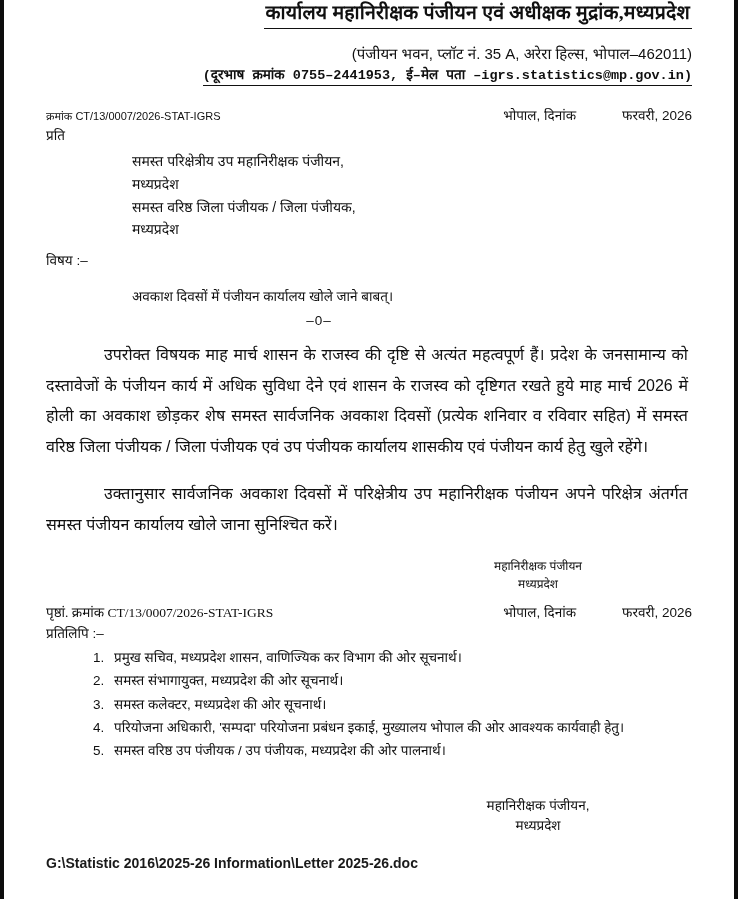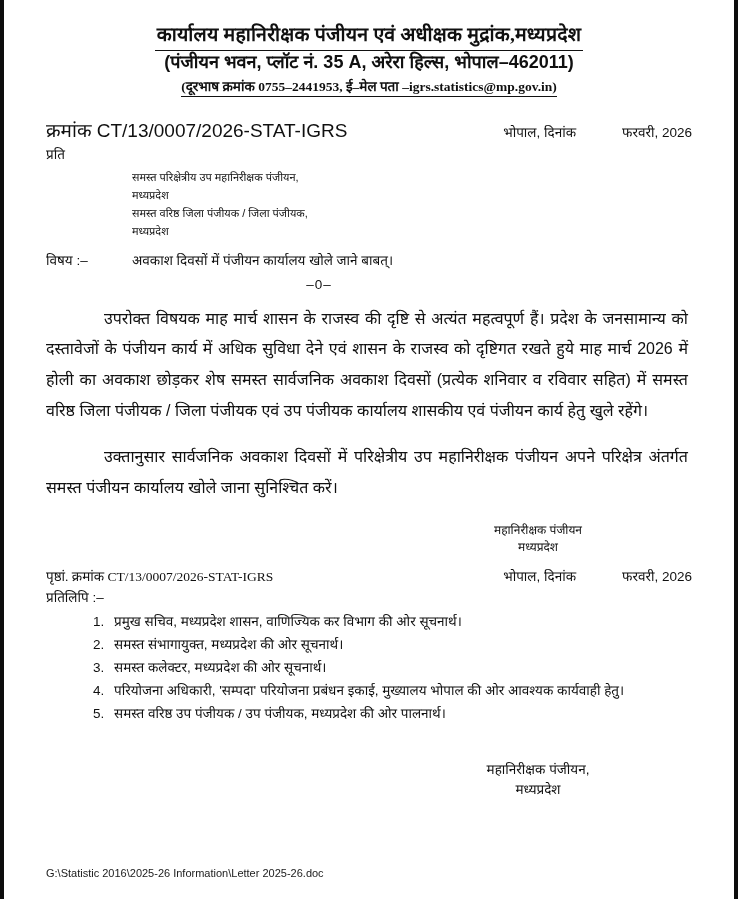--- a/index.html
+++ b/index.html
@@ -38,61 +38,60 @@
     right: 0;
     top: 0;
     bottom: 0;
     padding: 0 46px;
     box-sizing: border-box;
     color: #101010;
   }
 
   
   .letterhead {
-    text-align: center;
-    padding-top: 22px;
+    text-align: right;
   }
   .lh-title {
     font-family: "Liberation Serif", serif;
     font-size: 19.5px;
     font-weight: 700;
     letter-spacing: .2px;
     display: inline-block;
     border-bottom: 1.6px solid #111;
     padding: 0 2px 2px 2px;
     line-height: 1.35;
   }
   .lh-addr {
     font-family: "Liberation Sans", sans-serif;
-    font-size: 18px;
-    font-weight: 700;
-    margin-top: 0;
+    font-size: 15px;
+    font-weight: 400;
+    margin-top: 15px;
     line-height: 1.3;
   }
   .lh-contact {
-    font-family: Liberation Serif, serif;
+    font-family: Liberation Mono, monospace;
     font-size: 13.5px;
     font-weight: 700;
     margin-top: 3px;
     display: inline-block;
     border-bottom: 1.4px solid #111;
     padding-bottom: 1px;
     line-height: 1.3;
   }
 
   
   .ref-row {
     display: flex;
     align-items: baseline;
     margin-top: 20px;
     font-size: 13.5px;
   }
   .ref-no {
     font-family: "Liberation Sans", sans-serif;
-    font-size: 19px;
+    font-size: 11px;
     white-space: nowrap;
   }
   .place-date {
     margin-left: auto;
     display: flex;
     align-items: baseline;
     font-family: "Liberation Sans", sans-serif;
     font-size: 13.5px;
     white-space: nowrap;
   }
@@ -100,35 +99,35 @@
 
   .to-label {
     font-size: 13.5px;
     margin-top: 2px;
   }
 
   
   .recipients {
     margin-top: 6px;
     padding-left: 86px;
-    font-size: 11px;
+    font-size: 14px;
     line-height: 1.62;
   }
 
   
   .subject-row {
     display: flex;
     margin-top: 10px;
     font-size: 13.5px;
   }
   .subject-label {
     width: 86px;
     flex: 0 0 86px;
   }
-  .subject-text { flex: 1; }
+  .subject-text { flex: 1; margin-top: 36px; }
 
   .rule-zero {
     text-align: center;
     font-size: 13.5px;
     margin-top: 8px;
     padding-right: 100px;
     letter-spacing: 1px;
   }
 
   
@@ -199,24 +198,25 @@
     width: 200px;
     text-align: center;
     font-size: 13.5px;
     line-height: 1.5;
   }
 
   
   .filepath {
     position: absolute;
     left: 46px;
-    bottom: 20px;
-    font-family: "Liberation Sans", sans-serif;
-    font-size: 11px;
+    bottom: 28px;
+    font-family: "Liberation Sans", sans-serif;
+    font-size: 14px;
     color: #1a1a1a;
+    font-weight: bold;
   }
 </style>
 </head>
 <body>
 
 <div class="page">
 
   <div class="scan-edge left"></div>
   <div class="scan-edge right"></div>
 

